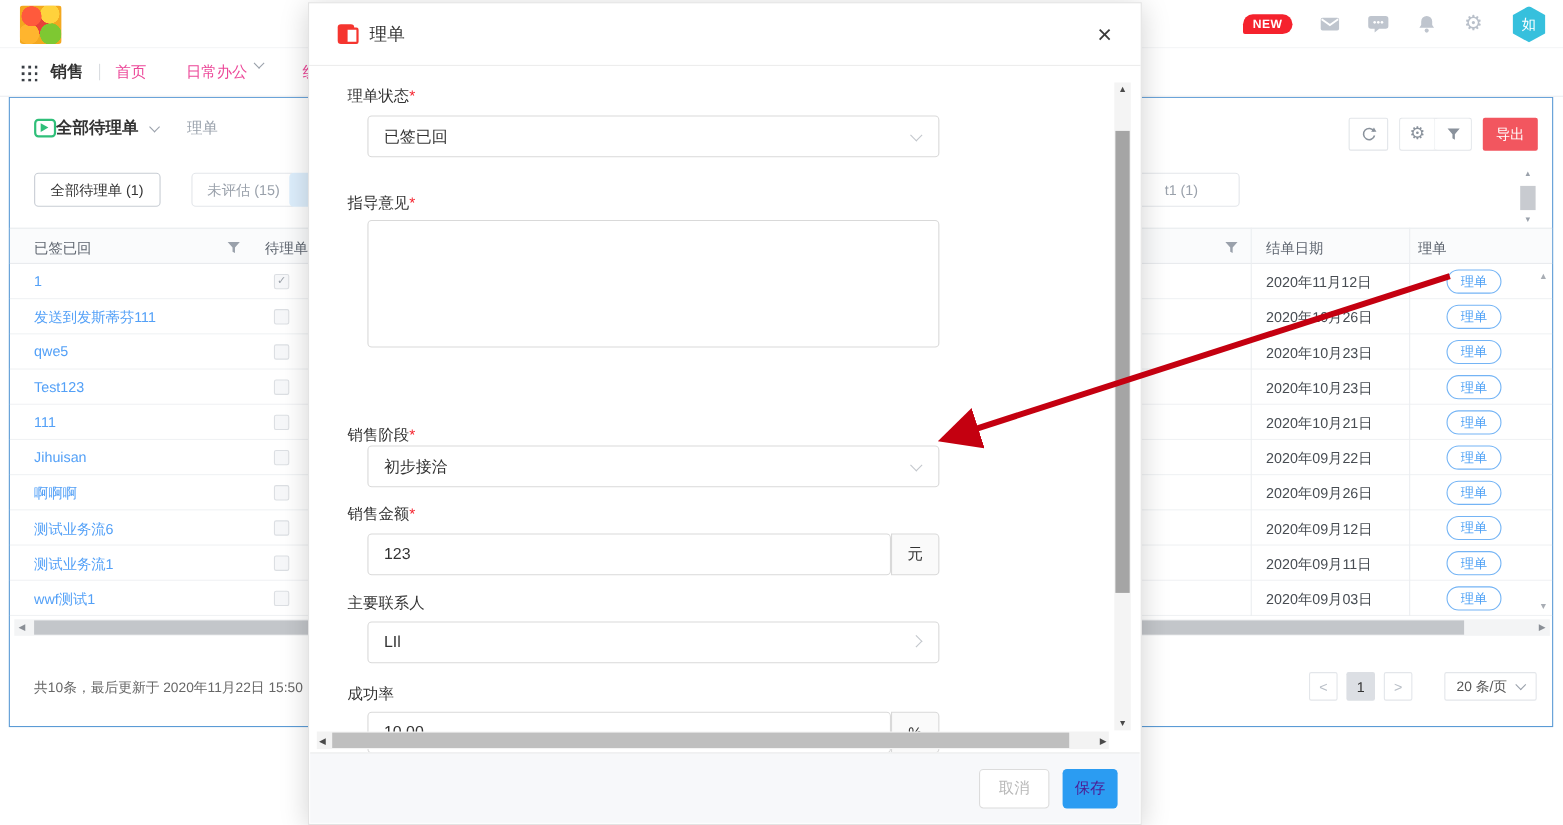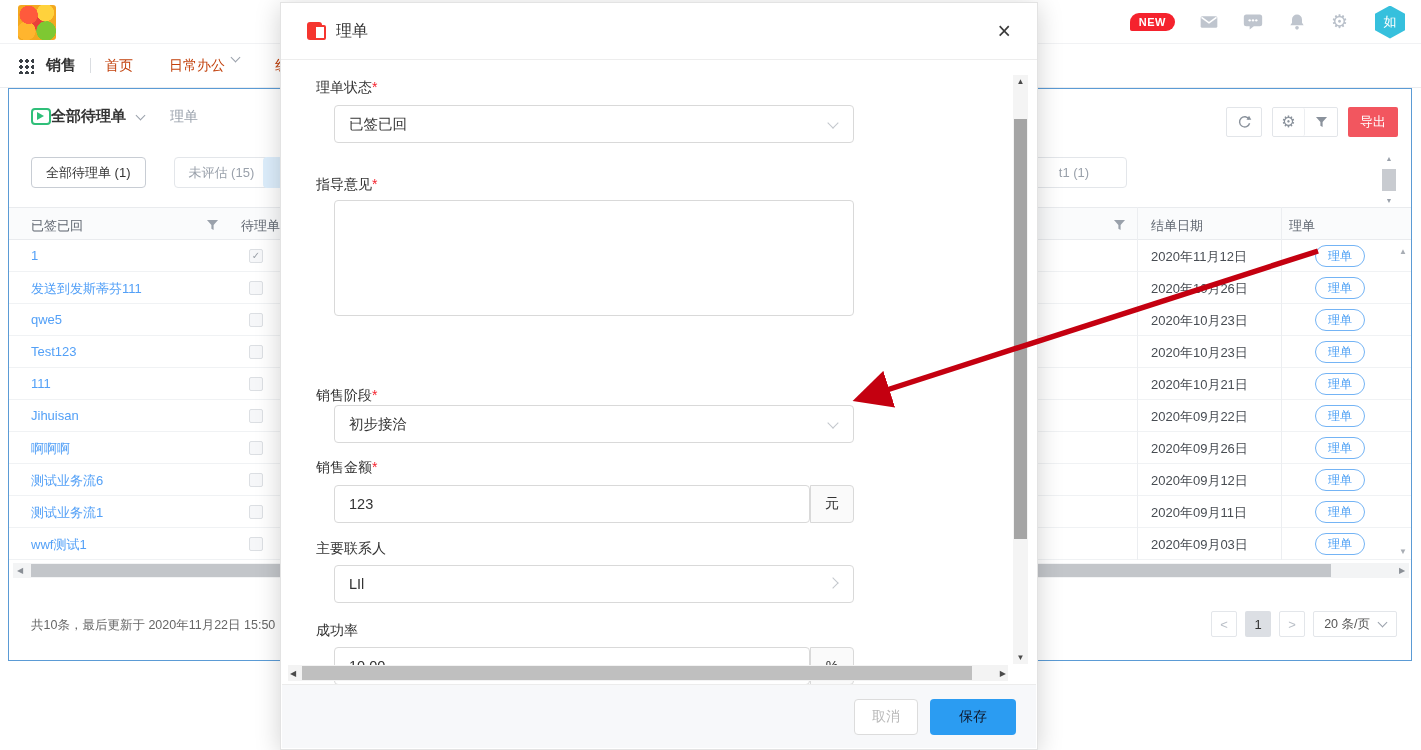--- a/index.html
+++ b/index.html
@@ -26,21 +26,21 @@
   .gear-glyph{font-size:19px;color:#b9c0ca;line-height:20px}
   .avatar{width:30px;height:33px;background:#36c0dd;color:#fff;display:flex;align-items:center;justify-content:center;
     font-size:13px;clip-path:polygon(50% 0,100% 25%,100% 75%,50% 100%,0 75%,0 25%)}
   
   .navbar{position:absolute;left:0;top:44px;width:1421px;height:44px;background:#fff;border-bottom:1px solid #ebedf0;
     display:flex;align-items:center;padding-left:18px;z-index:2}
   .grid-icon{width:16px;height:16px;background-image:radial-gradient(#3a3f45 1.6px, transparent 1.7px);
     background-size:6px 6px;background-position:0 0}
   .nav-app{font-size:15px;font-weight:bold;margin-left:12px}
   .nav-divider{width:1px;height:15px;background:#dadde1;margin:0 14px}
-  .nav-item{font-size:14px;color:#c2410c;margin-right:36px;display:flex;align-items:flex-start;gap:7px}
+  .nav-item{font-size:14px;color:#ec4899;margin-right:36px;display:flex;align-items:flex-start;gap:7px}
   .chev{display:inline-block;width:7px;height:7px;border-right:1px solid #9aa1ab;border-bottom:1px solid #9aa1ab;
     transform:rotate(45deg);margin-top:-3px}
   .chev.right{transform:rotate(-45deg)}
   
   .panel{position:absolute;left:8px;top:88px;width:1404px;height:573px;background:#fff;border:1px solid #5b9bd5;z-index:1}
   .view-header{position:absolute;top:18px;left:22px;display:flex;align-items:center}
   .tv-icon{width:20px;height:17px;border:2px solid #2fbf79;border-radius:4px;position:relative}
   .tv-icon::after{content:"";position:absolute;left:4px;top:2px;border-left:7px solid #2fbf79;
     border-top:4px solid transparent;border-bottom:4px solid transparent}
   .view-title{font-size:15px;font-weight:bold;}
@@ -88,21 +88,21 @@
   .tbl-hthumb{position:absolute;left:18px;width:1300px;top:1px;height:13px;background:#c3c6ca}
   .tbl-hscroll .harrow.right{position:absolute;right:0}
   .status-bar{position:absolute;left:22px;top:528px;font-size:12.5px;color:#666}
   .status-partial{position:absolute;left:283px;top:528px;font-size:12.5px;color:#666}
   .pagination{position:absolute;right:14px;top:522px;display:flex;align-items:center;gap:8px}
   .pg-btn{width:26px;height:26px;border:1px solid #e3e6ea;background:#fff;color:#b9bfc7;border-radius:2px;
     font-size:13px;display:flex;align-items:center;justify-content:center;cursor:pointer}
   .pg-cur{width:26px;height:26px;background:#dcdfe4;color:#333;border-radius:2px;font-size:13px;
     display:flex;align-items:center;justify-content:center}
   .pg-size{height:26px;border:1px solid #e3e6ea;border-radius:2px;background:#fff;color:#555;font-size:12.5px;
-    display:flex;align-items:center;gap:9px;padding:0 10px;margin-left:0;cursor:pointer}
+    display:flex;align-items:center;gap:9px;padding:0 10px;margin-left:21px;cursor:pointer}
   
   .modal{position:absolute;left:280px;top:2px;width:758px;height:748px;background:#fff;border:1px solid #e3e3e3;
     box-shadow:0 4px 24px rgba(0,0,0,.18);z-index:10}
   .modal-header{position:absolute;left:0;top:0;right:0;height:57px;border-bottom:1px solid #ededed;
     display:flex;align-items:center;padding:0 26px}
   .doc-icon{width:15px;height:18px;background:#f5352f;border-radius:3px;position:relative;flex:none}
   .doc-icon::after{content:"";position:absolute;right:-4px;top:3px;width:8px;height:11px;background:#fff;
     border:2px solid #f5352f;border-radius:2px}
   .modal-title{font-size:16px;margin-left:14px}
   .modal-close{margin-left:auto;font-size:23px;color:#3a3a3a;line-height:20px;cursor:pointer;font-weight:300}
@@ -122,21 +122,21 @@
   .mva-up{top:2px}.mva-down{bottom:2px}
   .m-vthumb{position:absolute;left:1px;right:1px;top:44px;height:420px;background:#a5a5a5}
   .m-hscroll{position:absolute;left:6px;right:28px;top:604px;height:16px;background:#f3f3f3}
   .m-hscroll .harrow{position:absolute;top:4px;font-size:8px;color:#4a4a4a}
   .mha-left{left:2px}.mha-right{right:2px}
   .m-hthumb{position:absolute;left:14px;right:36px;top:1px;height:14px;background:#bfbfbf}
   .modal-footer{position:absolute;left:1px;right:1px;bottom:1px;height:64px;background:#f7f8fa;border-top:1px solid #ececec;
     display:flex;align-items:center;justify-content:flex-end;gap:12px;padding-right:20px}
   .btn-cancel{width:64px;height:36px;background:#fff;border:1px solid #dcdcdc;border-radius:4px;color:#b9b9b9;
     font-size:14px;cursor:pointer}
-  .btn-save{width:86px;height:36px;background:#2b9cf2;border:none;border-radius:4px;color:#0f172a;font-size:14px;cursor:pointer}
+  .btn-save{width:50px;height:36px;background:#2b9cf2;border:none;border-radius:4px;color:#4c1d95;font-size:14px;cursor:pointer}
   
   .annotation{position:absolute;left:0;top:0;width:1421px;height:750px;z-index:99;pointer-events:none}
 </style>
 </head>
 <body>
 
 <div class="topbar">
   <div class="logo"></div>
   <div class="top-icons">
     <span class="new-badge">NEW</span>

